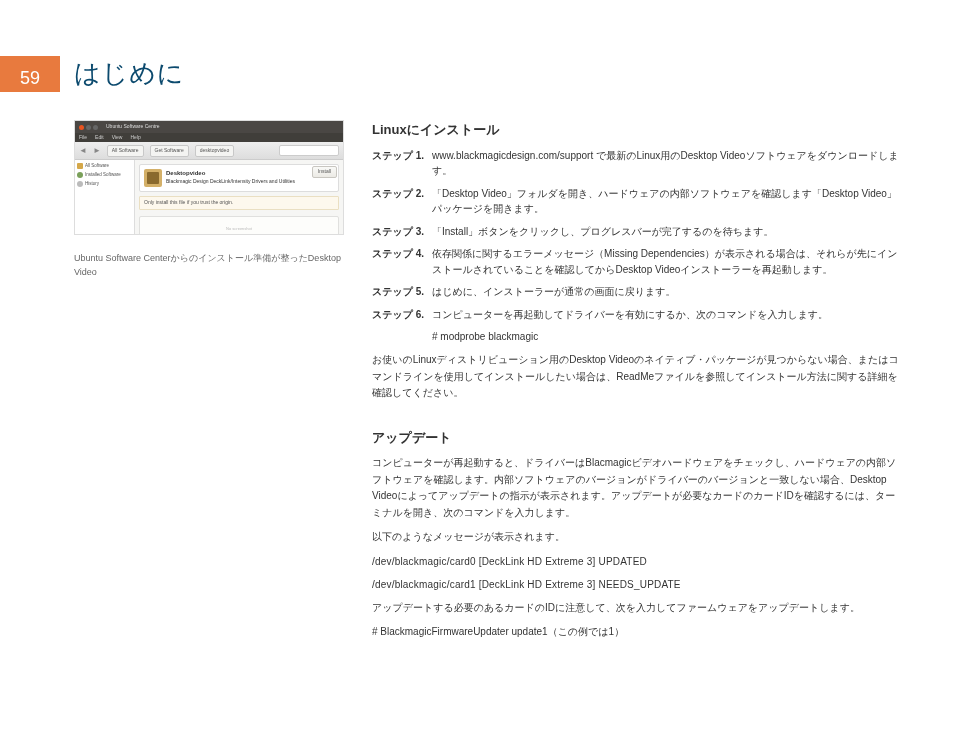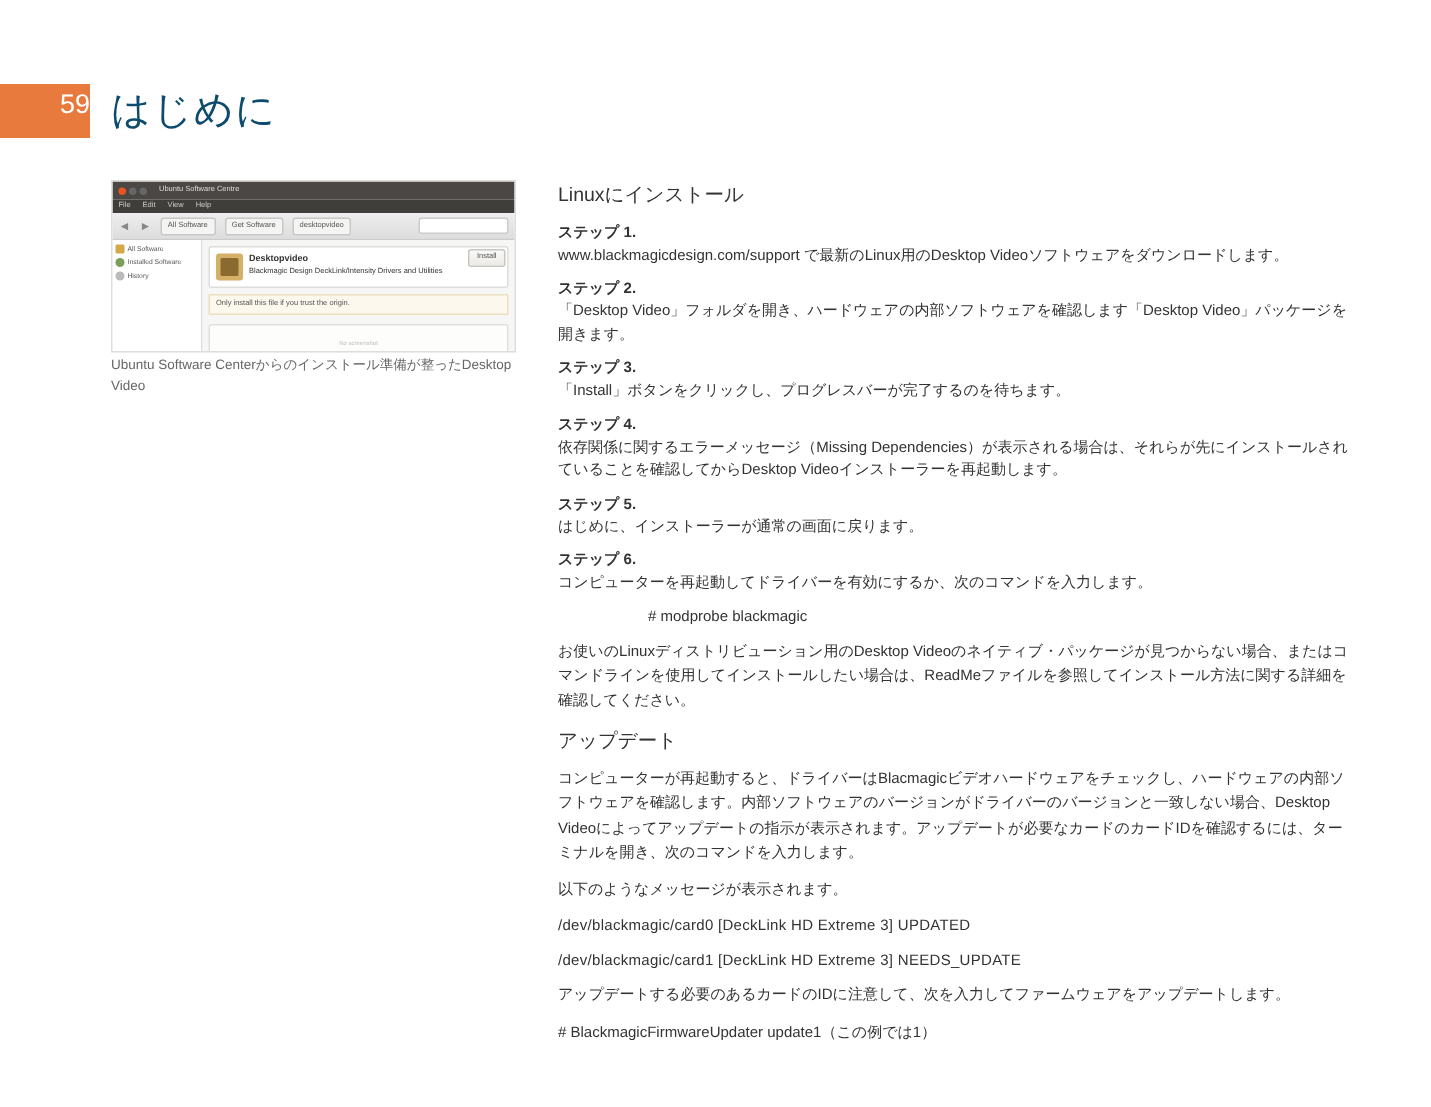--- a/index.html
+++ b/index.html
@@ -16,23 +16,23 @@
     .page-num-box {
       position: absolute;
       left: 0;
       top: 56px;
       width: 60px;
       height: 36px;
       background: #e87a3e;
       color: #fff;
       font-size: 18px;
       display: flex;
-      align-items: flex-start;
+      align-items: flex-end;
       justify-content: flex-end;
-      padding-right: 0;
+      padding-right: 20px;
       font-weight: 300;
     }
     .page-title {
       position: absolute;
       left: 74px;
       top: 54px;
       font-size: 26px;
       font-weight: 300;
       color: #0c4a6e;
       letter-spacing: 1px;
@@ -111,45 +111,44 @@
       margin-bottom: 4px;
     }
     .fig-card-icon { width: 18px; height: 18px; background: #d4b068; border-radius: 2px; position: relative; }
     .fig-card-icon::after { content: ""; position: absolute; inset: 3px; background: #8a6a2e; border-radius: 1px; }
     .fig-card-text { font-size: 5px; color: #333; }
     .fig-card-title { font-weight: bold; font-size: 6px; }
     .fig-install-btn { position: absolute; right: 6px; top: 6px; background: linear-gradient(#f9f9f7,#eceae5); border: 1px solid #c8c6c0; border-radius: 2px; font-size: 5px; padding: 1px 5px; color: #555; }
     .fig-note { font-size: 5px; color: #555; background: #fdf8ed; border: 1px solid #eadfc2; padding: 2px 4px; border-radius: 1px; }
     .fig-blank { margin-top: 6px; height: 26px; border: 1px solid #e0e0de; background: #fdfdfb; border-radius: 2px; display: flex; align-items: center; justify-content: center; color: #bbb; font-size: 4px; }
     .caption {
-      margin-top: 2px;
+      margin-top: 17px;
       font-size: 9px;
       color: #666;
       line-height: 1.5;
     }
 
     .content {
       position: absolute;
       left: 372px;
       top: 120px;
       width: 530px;
     }
     .section-h {
       font-size: 13px;
-      font-weight: normal;
+      font-weight: bold;
       color: #333;
       margin-bottom: 8px;
       margin-top: 0;
     }
-    .section-h.upd { margin-top: 8px; }
+    .section-h.upd { margin-top: 26px; }
     .step-row {
       display: flex;
       margin-bottom: 7px;
       font-size: 10px;
-      flex-direction: column;
     }
     .step-label {
       font-weight: bold;
       width: 60px;
       flex-shrink: 0;
     }
     .step-text { flex: 1; line-height: 1.55; }
     .cmd-indent {
       margin-left: 60px;
       font-size: 10px;

